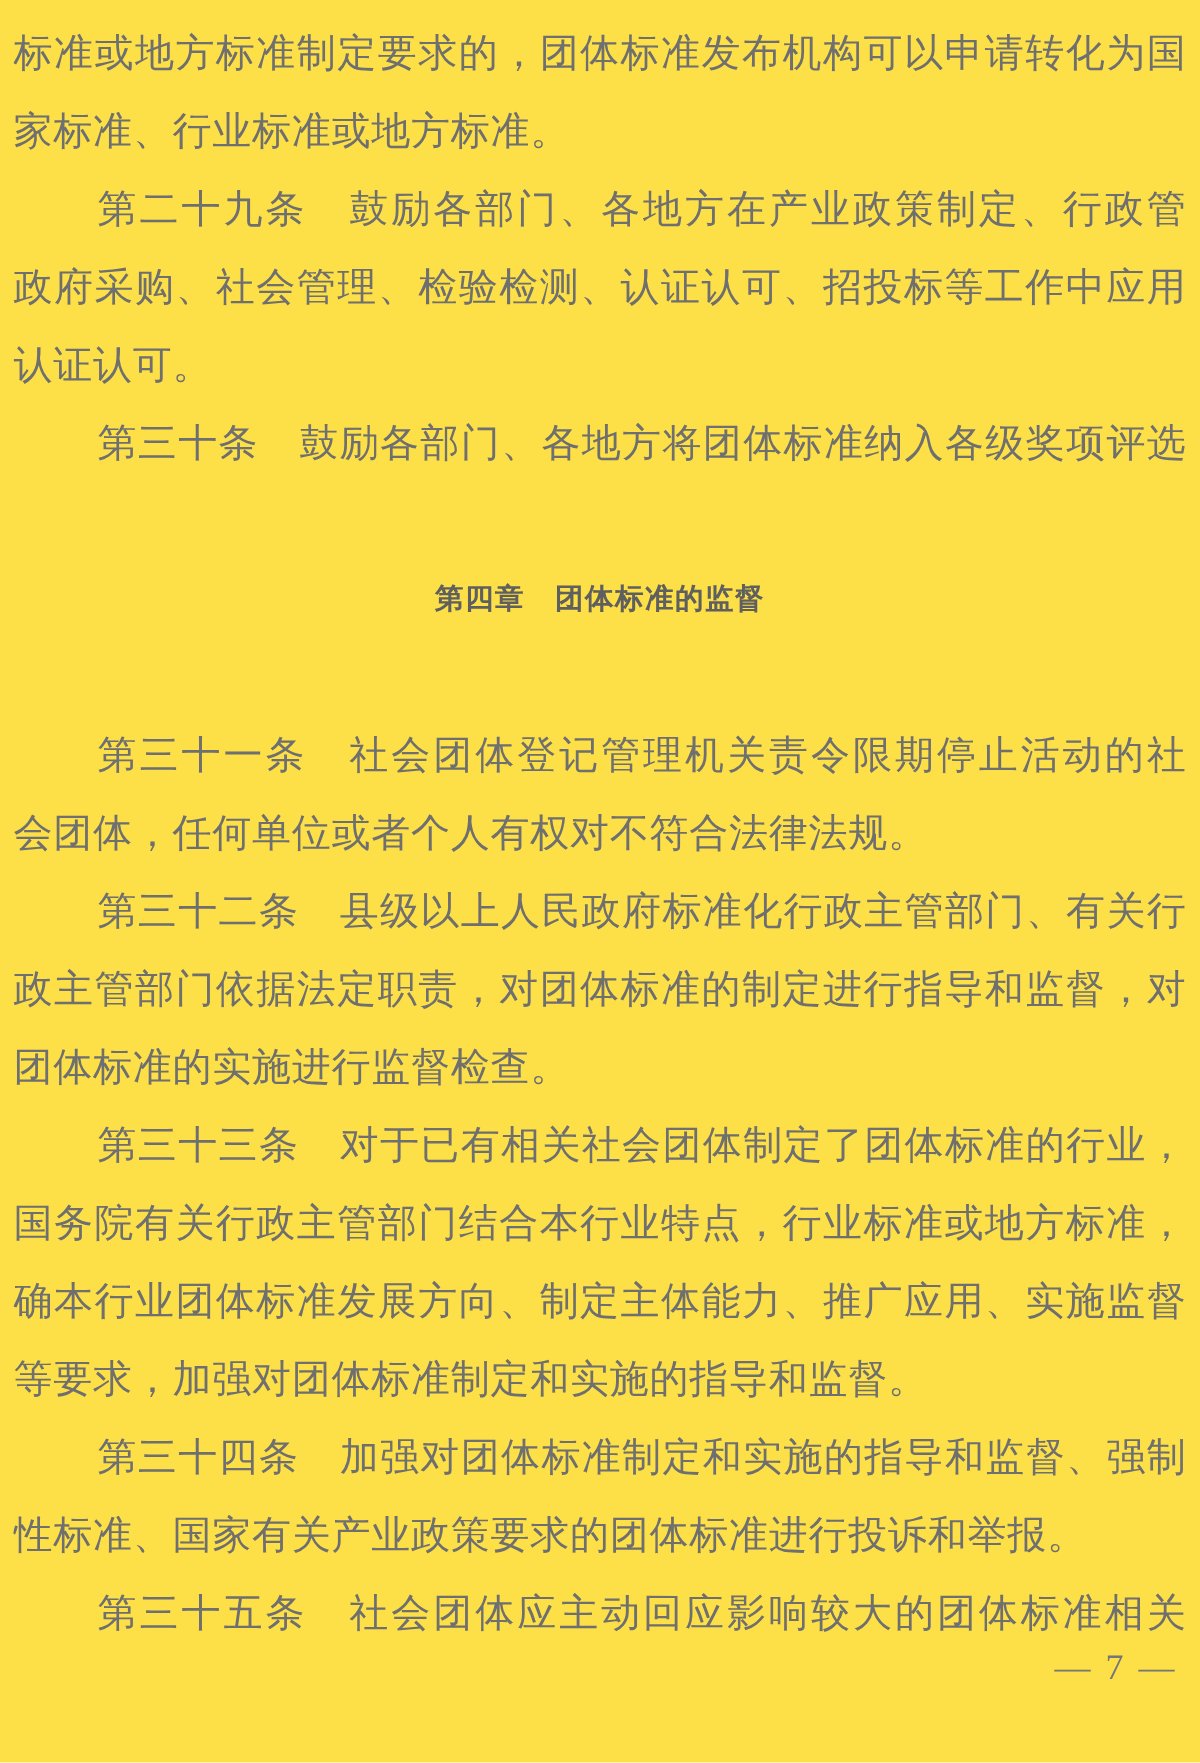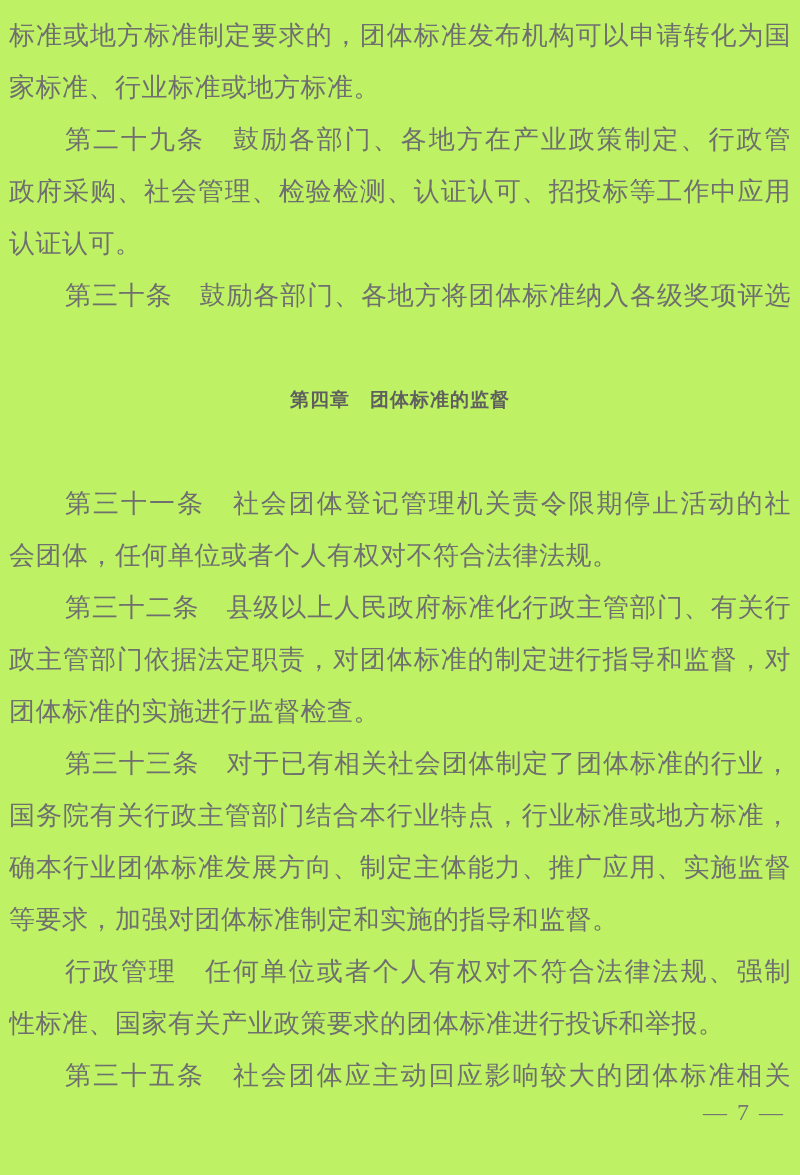--- a/index.html
+++ b/index.html
@@ -53,21 +53,21 @@
     text-align: right;
     padding-right: 6px;
     font-size: 24px;
     letter-spacing: 2px;
     color: #767676;
   }
 </style>
 </head>
 <body>
 
-<div class="page" style="background: #bef264; color: rgb(111, 111, 111);">
+<div class="page" style="background: #fde047; color: rgb(111, 111, 111);">
 
   <div class="para">
     <div class="line fill">标准或地方标准制定要求的，团体标准发布机构可以申请转化为国</div>
     <div class="line">家标准、行业标准或地方标准。</div>
   </div>
 
   <div class="para">
     <div class="line fill indent">第二十九条　鼓励各部门、各地方在产业政策制定、行政管理、</div>
     <div class="line fill">政府采购、社会管理、检验检测、认证认可、招投标等工作中应用</div>
     <div class="line">认证认可。</div>
@@ -91,21 +91,21 @@
   </div>
 
   <div class="para">
     <div class="line fill indent">第三十三条　对于已有相关社会团体制定了团体标准的行业，</div>
     <div class="line fill">国务院有关行政主管部门结合本行业特点，行业标准或地方标准，明</div>
     <div class="line fill">确本行业团体标准发展方向、制定主体能力、推广应用、实施监督</div>
     <div class="line">等要求，加强对团体标准制定和实施的指导和监督。</div>
   </div>
 
   <div class="para">
-    <div class="line fill indent">行政管理　任何单位或者个人有权对不符合法律法规、强制</div>
+    <div class="line fill indent">第三十四条　加强对团体标准制定和实施的指导和监督、强制</div>
     <div class="line">性标准、国家有关产业政策要求的团体标准进行投诉和举报。</div>
   </div>
 
   <div class="para">
     <div class="line fill indent">第三十五条　社会团体应主动回应影响较大的团体标准相关</div>
   </div>
 
   <div class="page-number">— 7 —</div>
 
 </div>

